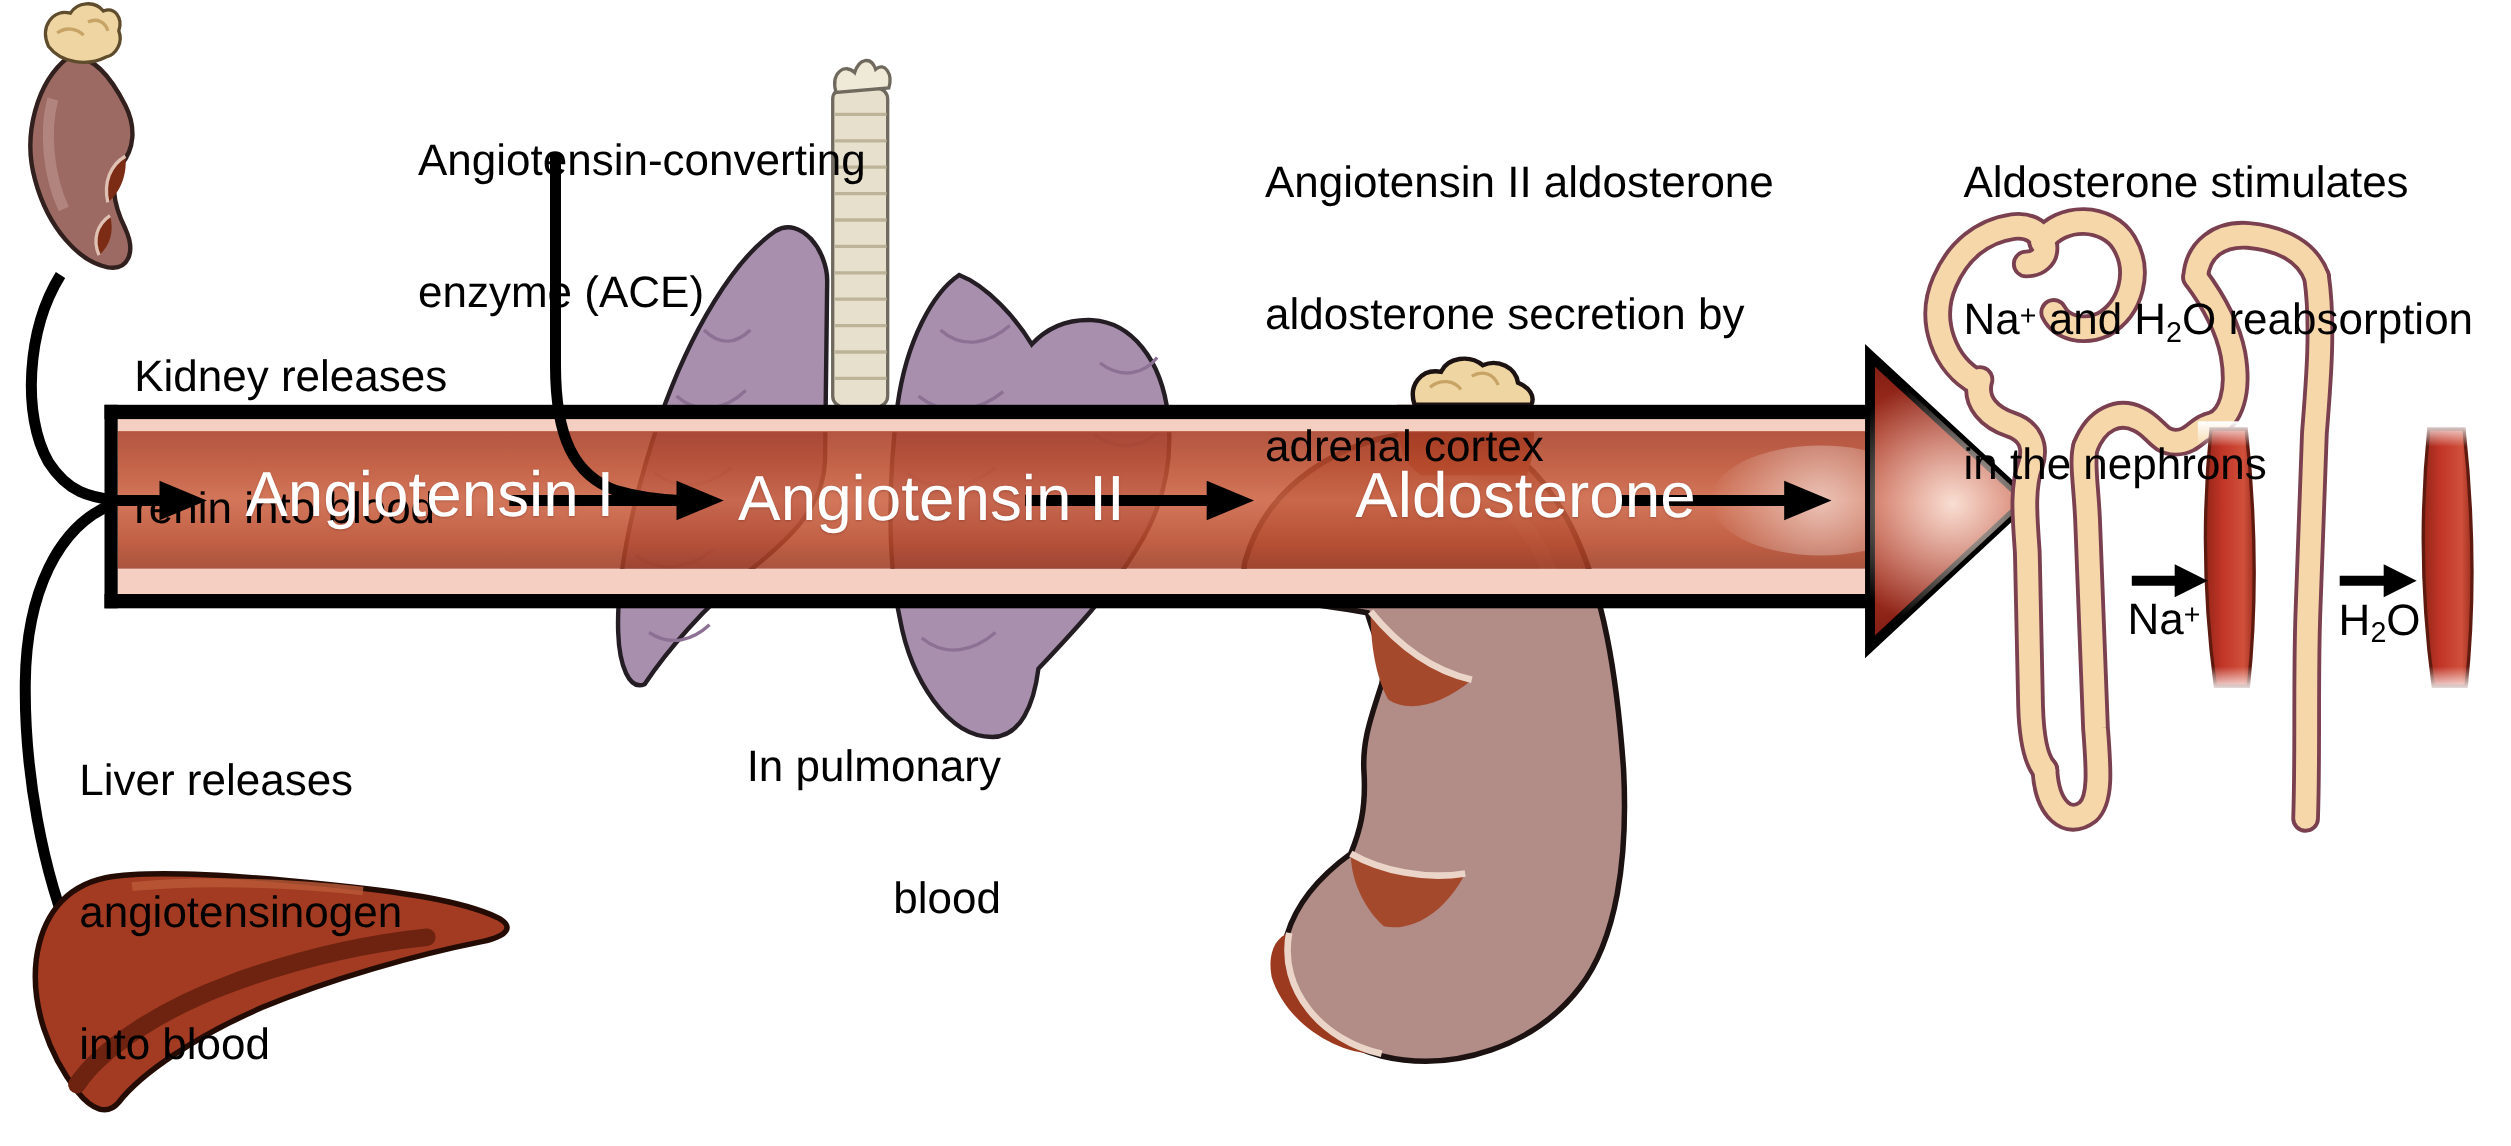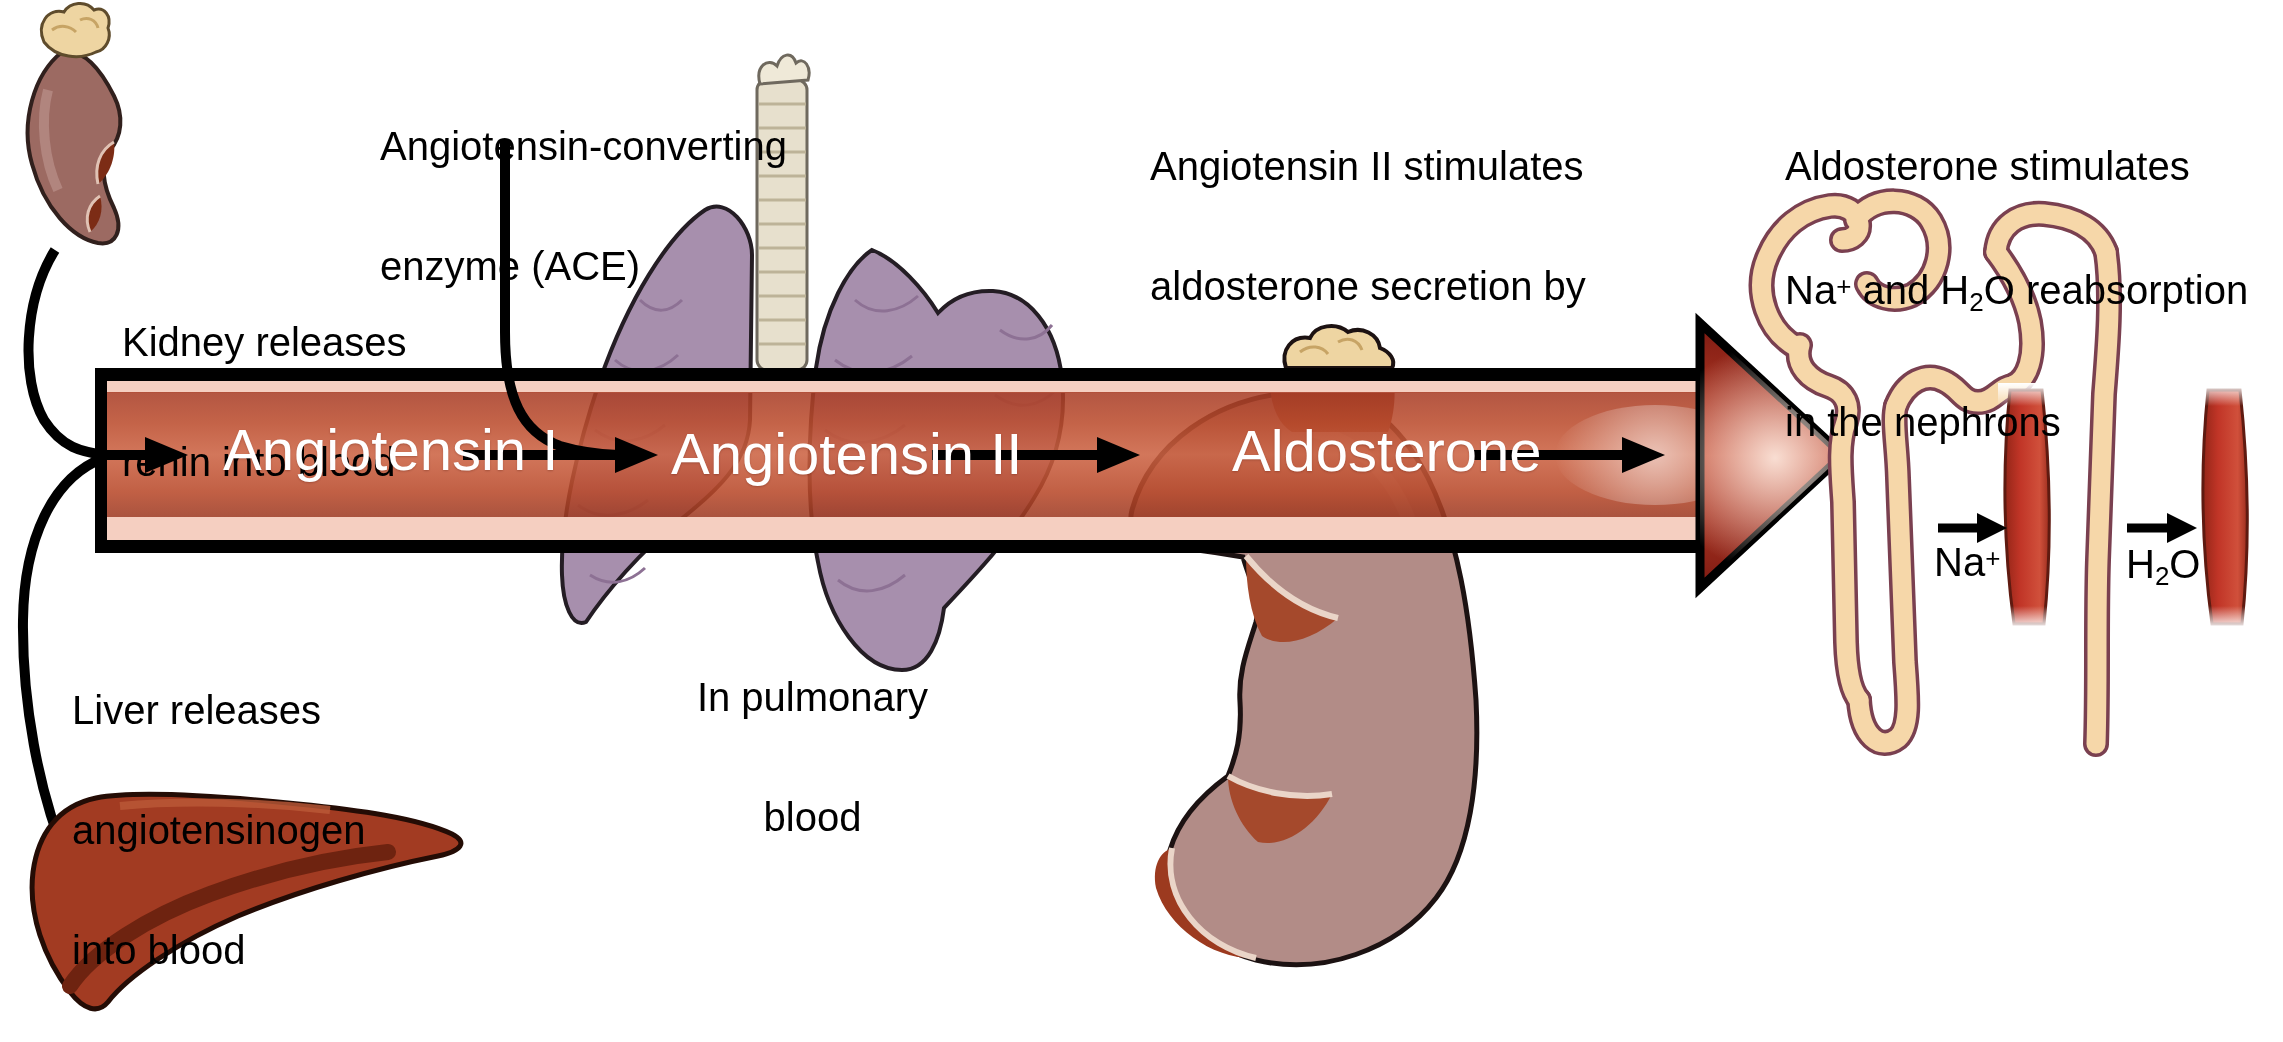--- a/index.html
+++ b/index.html
@@ -25,21 +25,21 @@
     font-size:58px;
     line-height:44px;
     color:#ffffff;
     white-space:pre;
     text-shadow:0 1px 2px rgba(60,10,0,0.25);
   }
   #lbl-ace   {left:380px; top:46px;}
   #lbl-kidney{left:122px; top:242px;}
   #lbl-ang2  {left:1150px;top:66px;}
   #lbl-aldo  {left:1785px;top:66px;}
-  #lbl-pulm  {left:685px; top:597px; width:255px; text-align:center;}
+  #lbl-pulm  {left:655px; top:597px; width:255px; text-align:right;}
   #lbl-liver {left:72px;  top:610px;}
   #lbl-na    {left:1934px;top:538px;}
   #lbl-h2o   {left:2126px;top:544px;}
   #vlbl1{left:223px; top:428px;}
   #vlbl2{left:671px; top:432px;}
   #vlbl3{left:1232px;top:429px;text-align:right;}
 </style>
 </head>
 <body>
 
@@ -224,22 +224,23 @@
   <div>Angiotensin-converting</div>
   <div>enzyme (ACE)</div>
 </div>
 
 <div class="lbl" id="lbl-kidney">
   <div>Kidney releases</div>
   <div>renin into blood</div>
 </div>
 
 <div class="lbl" id="lbl-ang2">
-  <div>Angiotensin II stimulates</div>
+  <div>Angiotensin II aldosterone</div>
   <div>aldosterone secretion by</div>
+  <div>adrenal cortex</div>
 </div>
 
 <div class="lbl" id="lbl-aldo">
   <div>Aldosterone stimulates</div>
   <div><span>Na</span><span class="sup">+</span><span> and H</span><span class="sub">2</span><span>O reabsorption</span></div>
   <div>in the nephrons</div>
 </div>
 
 <div class="lbl" id="lbl-pulm">
   <div>In pulmonary</div>

